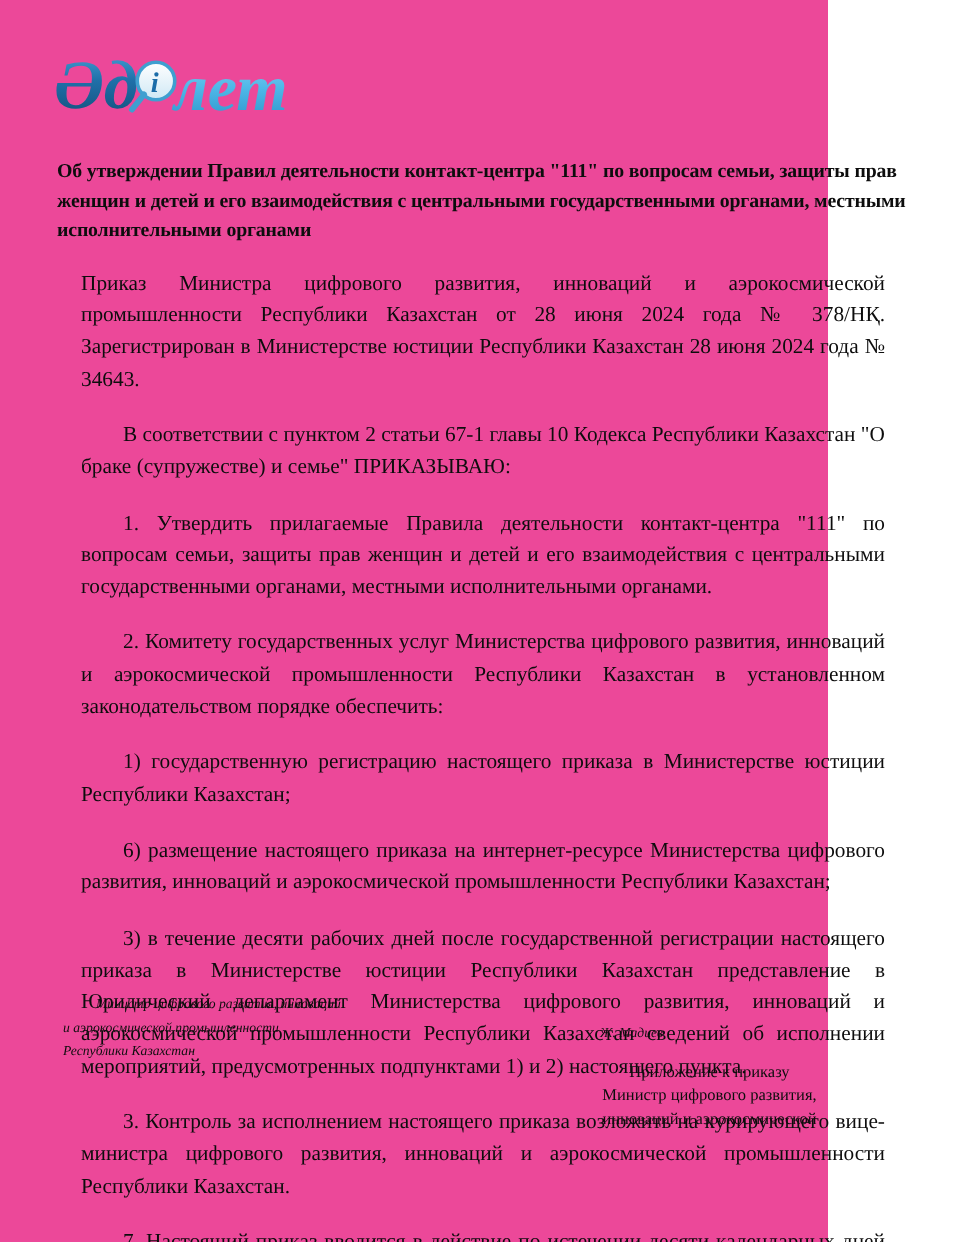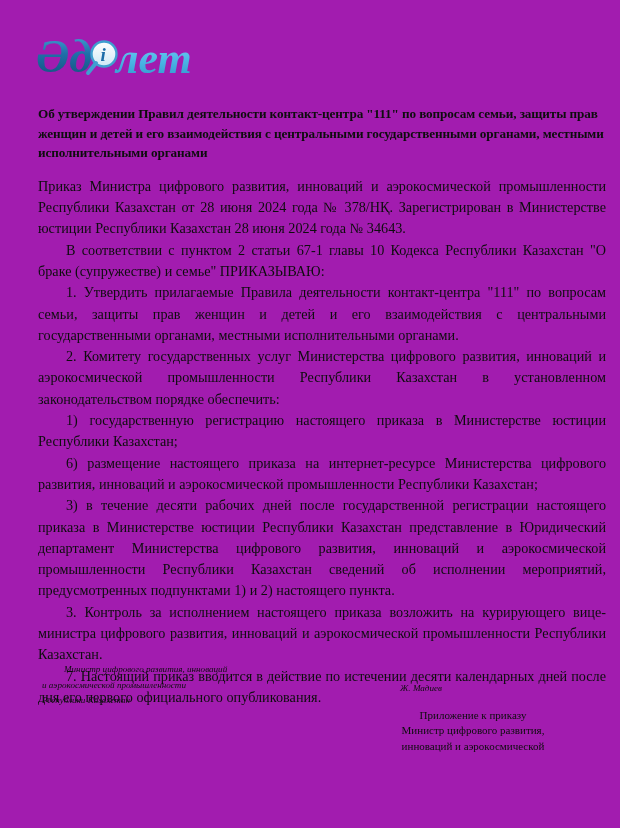--- a/index.html
+++ b/index.html
@@ -14,23 +14,23 @@
     position: relative;
     font-family: "Liberation Serif", "DejaVu Serif", serif;
     color: #0d0d0d;
     overflow: hidden;
   }
 
   .page {
     position: absolute;
     left: 0;
     top: 0;
-    width: 620px;
+    width: 552px;
     height: 828px;
-    background: #a21caf;
+    background: #ec4899;
   }
 
   
   .logo-wrap {
     position: absolute;
     left: 36px;
     top: 32px;
     width: 180px;
     height: 52px;
   }
@@ -47,21 +47,21 @@
   .doc-title {
     font-size: 13.2px;
     font-weight: bold;
     line-height: 19.6px;
     text-align: left;
     margin: 0 0 13px 0;
     letter-spacing: -0.1px;
   }
 
   p.body-par {
-    margin: 0;
+    margin: 16px;
     font-size: 14.2px;
     line-height: 21.3px;
     text-align: justify;
     text-justify: inter-word;
     text-indent: 28px;
     letter-spacing: 0.02px;
   }
   p.no-indent { text-indent: 0; }
 
   

